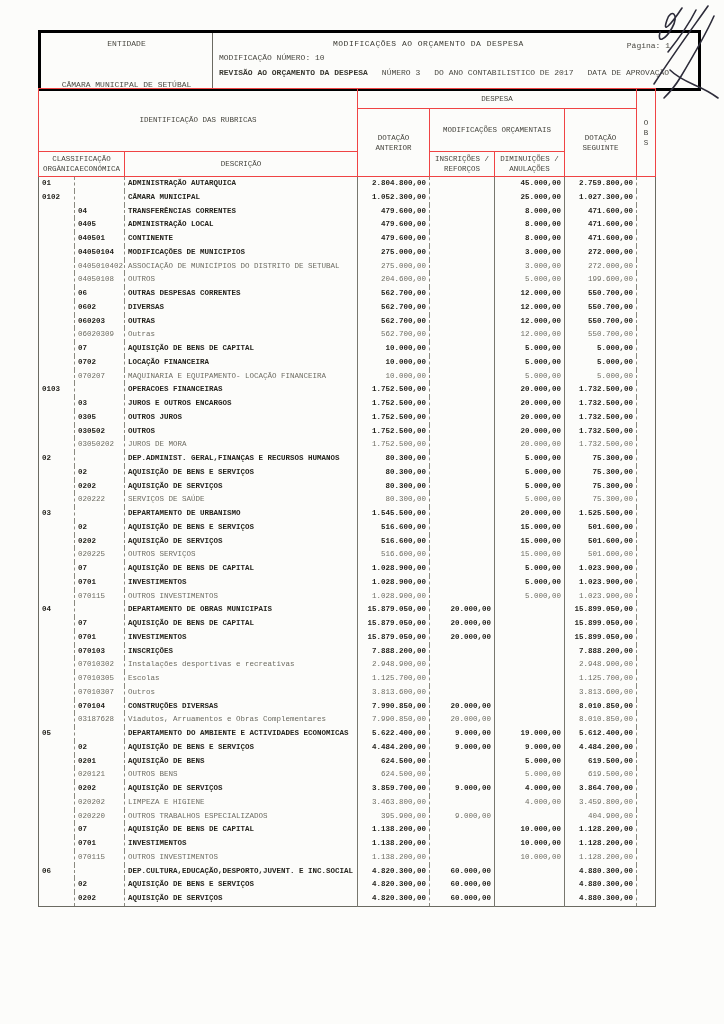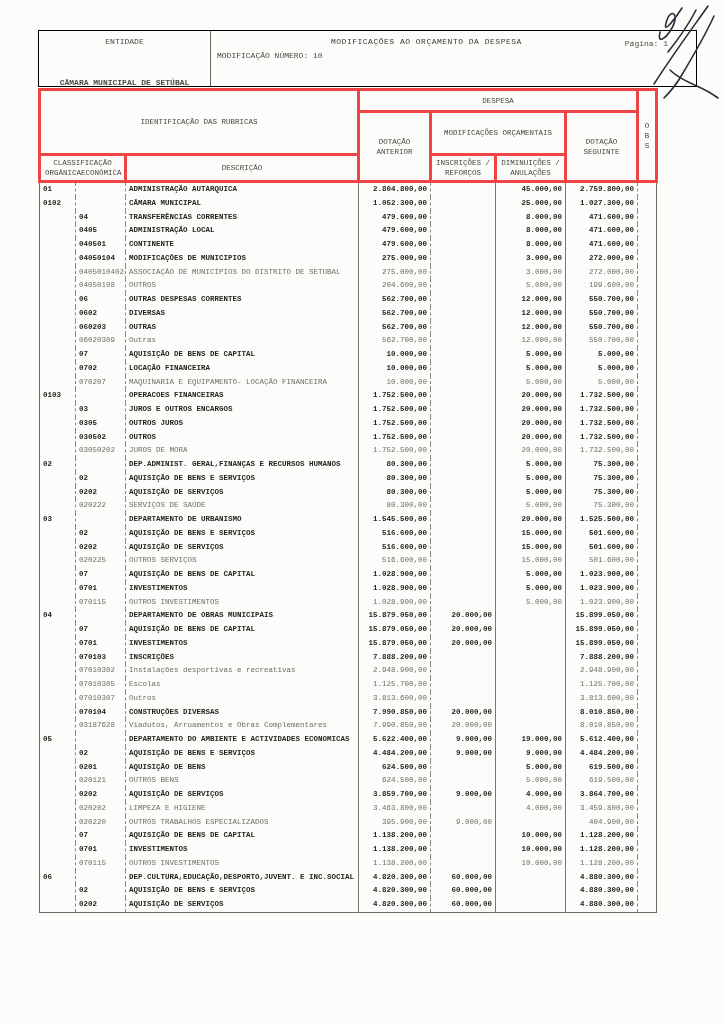--- a/index.html
+++ b/index.html
@@ -8,56 +8,56 @@
     position:relative;
     width:724px;height:1024px;
     background:#fcfcfa;
     font-family:"Liberation Mono","DejaVu Sans Mono",monospace;
     color:#2b2a26;
     overflow:hidden;
   }
   
   .headerbox{
     position:absolute;left:38px;top:30px;width:657px;height:55px;
-    border:1px solid #000000;
+    border:3px solid #000000;
     display:flex;
     font-size:8px;
   }
   .headerbox .left{
     width:172px;border-right:1px solid #6b6a62;
     display:flex;flex-direction:column;justify-content:space-between;
     padding:6px 4px 8px 4px;box-sizing:border-box;text-align:center;
     color:#4a4942;
   }
   .headerbox .right{flex:1;position:relative;padding:4px 6px;box-sizing:border-box;color:#4a4942;}
   .hb-title{position:absolute;left:120px;top:6px;font-weight:400;color:#3a3932;letter-spacing:.5px;}
   .hb-page{position:absolute;right:28px;top:8px;color:#4a4942;}
   .hb-mod{position:absolute;left:6px;top:20px;}
   .hb-rev{position:absolute;left:6px;top:35px;display:flex;gap:14px;white-space:nowrap;}
   .hb-rev .b{font-weight:700;color:#3a3932;}
-  .entity-name{font-weight:700;margin-top:32px;}
+  .entity-name{font-weight:400;margin-top:32px;}
   
   .signature{position:absolute;right:0px;top:0px;width:120px;height:110px;}
   
   table.budget{
     position:absolute;left:38px;top:88px;
     border-collapse:collapse;table-layout:fixed;
     width:617px;
     font-size:7.5px;
   }
   table.budget col.c-org{width:36px;}
   table.budget col.c-eco{width:50px;}
   table.budget col.c-desc{width:233px;}
   table.budget col.c-ant{width:72px;}
   table.budget col.c-ins{width:65px;}
   table.budget col.c-dim{width:70px;}
   table.budget col.c-seg{width:72px;}
   table.budget col.c-obs{width:19px;}
   table.budget thead td{
-    border:3px solid #ef4444;
+    border:1px solid #ef4444;
     color:#45443d;
     text-align:center;vertical-align:middle;
     font-size:7.5px;line-height:10px;
     padding:2px;
   }
   td.h-ident{height:58px;}
   td.h-despesa{height:15px;}
   td.h-stack{vertical-align:middle;}
   td.h-stack .w1{display:block;}
   td.h-classif .line2{display:flex;justify-content:space-between;padding:0 2px;}
@@ -86,20 +86,26 @@
 
   <div class="headerbox">
     <div class="left">
       <div>ENTIDADE</div>
       <div class="entity-name">CÂMARA MUNICIPAL DE SETÚBAL</div>
     </div>
     <div class="right">
       <div class="hb-title">MODIFICAÇÕES AO ORÇAMENTO DA DESPESA</div>
       <div class="hb-page">Página:  1</div>
       <div class="hb-mod">MODIFICAÇÃO NÚMERO: 10</div>
+      <div class="hb-rev">
+        <span class="b">REVISÃO AO ORÇAMENTO DA DESPESA</span>
+        <span>NÚMERO  3</span>
+        <span>DO ANO CONTABILISTICO DE 2017</span>
+        <span>DATA DE APROVAÇÃO</span>
+      </div>
     </div>
   </div>
 
   <svg class="signature" viewBox="0 0 120 110">
     <g fill="none" stroke="#2d2c3a" stroke-width="1.6" stroke-linecap="round">
       <path d="M104,6 C90,26 72,50 50,84"></path>
       <path d="M78,8 C66,26 58,34 63,20 C67,8 76,14 68,28 C61,40 53,44 56,32"></path>
       <path d="M92,10 C83,28 72,42 64,52"></path>
       <path d="M110,16 C100,38 88,58 76,78 C70,88 64,94 60,98"></path>
       <path d="M66,70 C80,84 96,84 114,98"></path>

